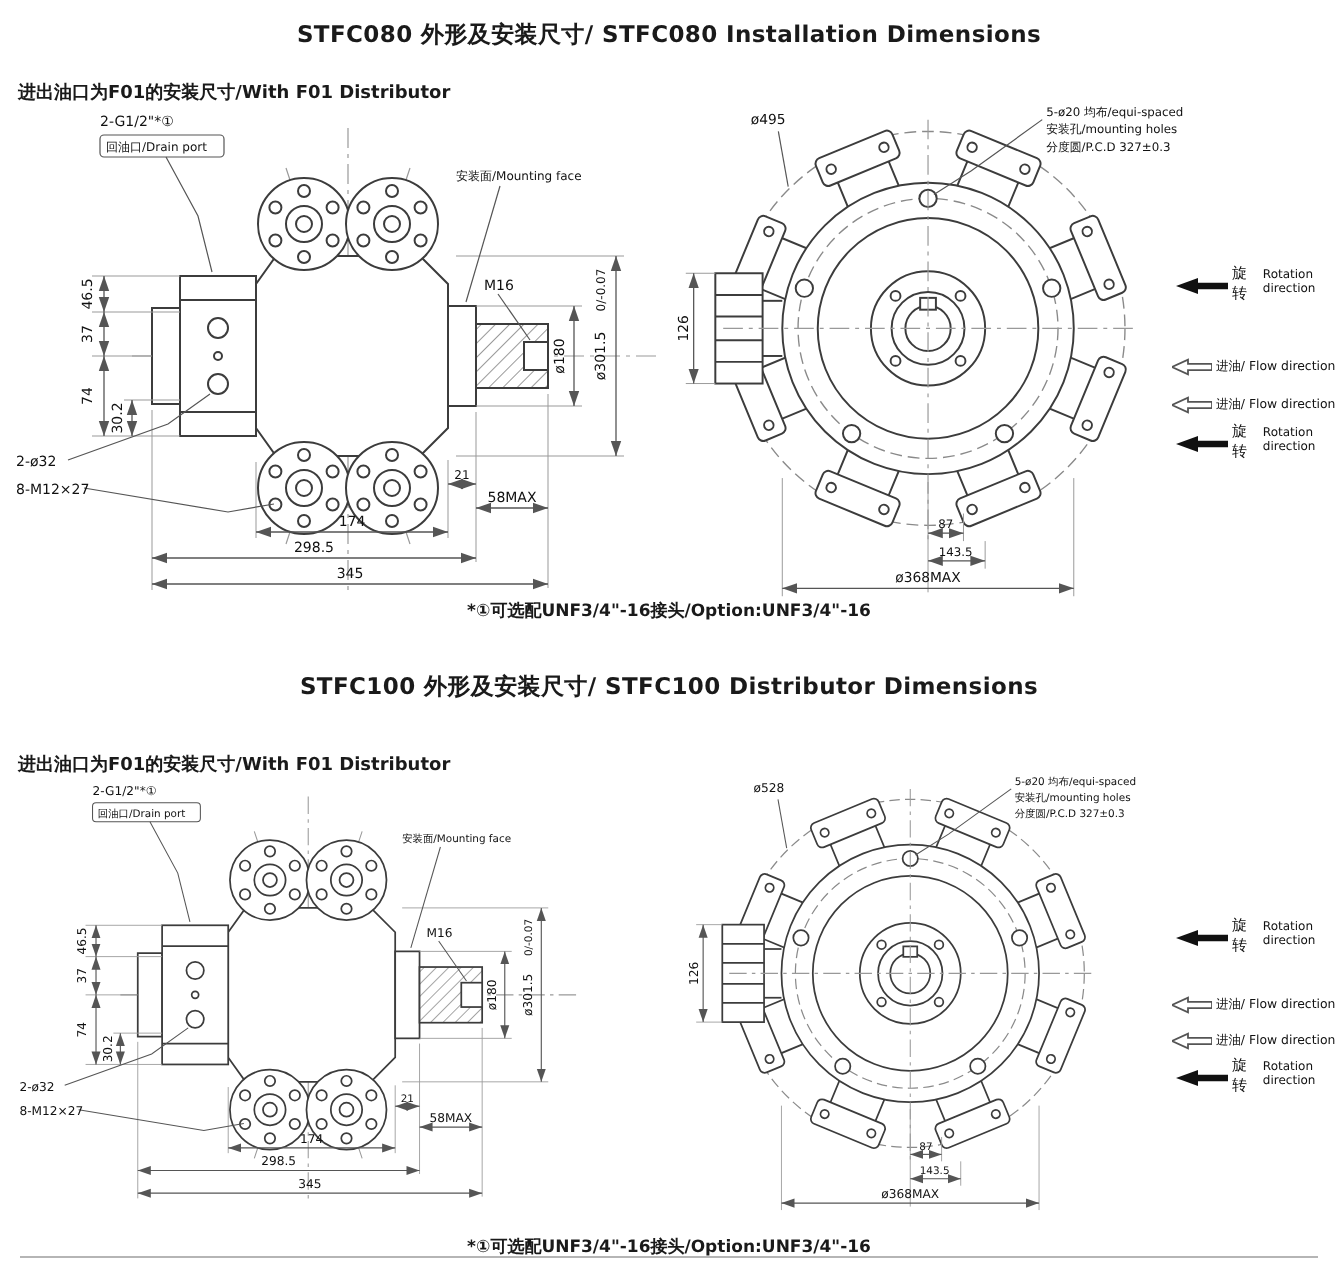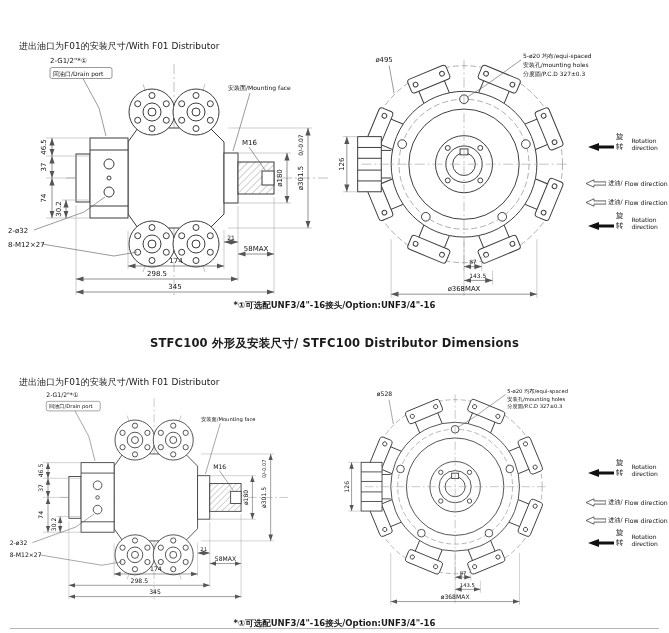--- a/index.html
+++ b/index.html
@@ -3,54 +3,55 @@
 <meta charset="utf-8">
 <style>
   *{margin:0;padding:0;box-sizing:border-box}
   html,body{width:669px;height:633px}
   body{position:relative;background:#fff;font-family:"DejaVu Sans","Liberation Sans",sans-serif;color:#1a1a1a;overflow:hidden}
   .section{position:absolute;left:0;width:669px}
   .sec0{top:0;height:316px}
   .sec1{top:316px;height:317px}
   .title{position:absolute;top:10px;left:0;width:100%;text-align:center;font-size:11.5px;font-weight:bold;letter-spacing:.2px}
   .sec1 .title{top:20px}
-  .subtitle{position:absolute;left:19px;top:40px;font-size:9px;font-weight:normal}
+  .subtitle{position:absolute;left:9px;top:40px;font-size:9px;font-weight:bold}
   .sec1 .subtitle{top:60px}
   .footnote{position:absolute;left:0;width:100%;top:300px;text-align:center;font-size:8.5px;font-weight:bold}
   .sec1 .footnote{top:302px}
   svg{position:absolute}
   .side-svg{left:6px;top:50px}
   .front-svg{left:336px;top:48px}
   .sec1 .side-svg{left:8px;top:70px}
   .sec1 .front-svg{left:342px;top:68px}
   svg text{font-family:"DejaVu Sans","Liberation Sans",sans-serif}
   .lbl{font-size:7px;fill:#111;text-anchor:middle}
   .sm{font-size:6px;fill:#111;text-anchor:middle}
   .la{text-anchor:start}
   .ln{fill:#fff;stroke:#3c3c3c;stroke-width:1}
   .lnn{fill:none;stroke:#3c3c3c;stroke-width:1}
   .thin{fill:none;stroke:#555;stroke-width:.6}
   .cl{stroke:#999;stroke-width:.6;stroke-dasharray:10 3 2 3;fill:none}
   .clc{stroke:#8a8a8a;stroke-width:.7;stroke-dasharray:6 3;fill:none}
   .dim{stroke:#555;stroke-width:.65;fill:none}
   .ext{stroke:#999;stroke-width:.5;fill:none}
   .ldr{stroke:#555;stroke-width:.6;fill:none}
-  .ann{position:absolute;display:flex;gap:2px;color:#111;align-items:flex-end}
+  .ann{position:absolute;display:flex;gap:2px;color:#111;align-items:center}
   .ann svg{position:static}
   .ann.rot .cn{font-size:7.5px}
   .ann.rot .en{width:42px;font-size:6px;line-height:1.15;display:block}
   .ann.flow{white-space:nowrap;align-items:center;font-size:6.2px}
   .ann.flow .cn,.ann.flow .en{font-size:6.2px}
   .arr{flex:0 0 auto;margin-top:1px}
   .rule{position:absolute;left:10px;top:628px;width:649px;height:1px;background:#b5b5b5}
 </style>
 </head>
 <body>
 
 <div class="section sec0">
+  <div class="title">STFC080 外形及安装尺寸/ STFC080 Installation Dimensions</div>
   <div class="subtitle">进出油口为F01的安装尺寸/With F01 Distributor</div>
 
   <svg class="side-svg" viewBox="0 0 330 255" width="330" height="255">
     <defs>
       <marker id="aS0" viewBox="0 0 8 6" markerWidth="8" markerHeight="6" refX="7.5" refY="3" orient="auto-start-reverse" markerUnits="userSpaceOnUse">
           <path d="M0 0.4 L7.5 3 L0 5.6 Z" fill="#555"></path>
         </marker>
       <pattern id="htS0" width="5" height="5" patternUnits="userSpaceOnUse" patternTransform="rotate(45)">
           <rect width="5" height="5" fill="#fff"></rect>
           <line x1="0" y1="0" x2="0" y2="5" stroke="#999" stroke-width="1"></line>

